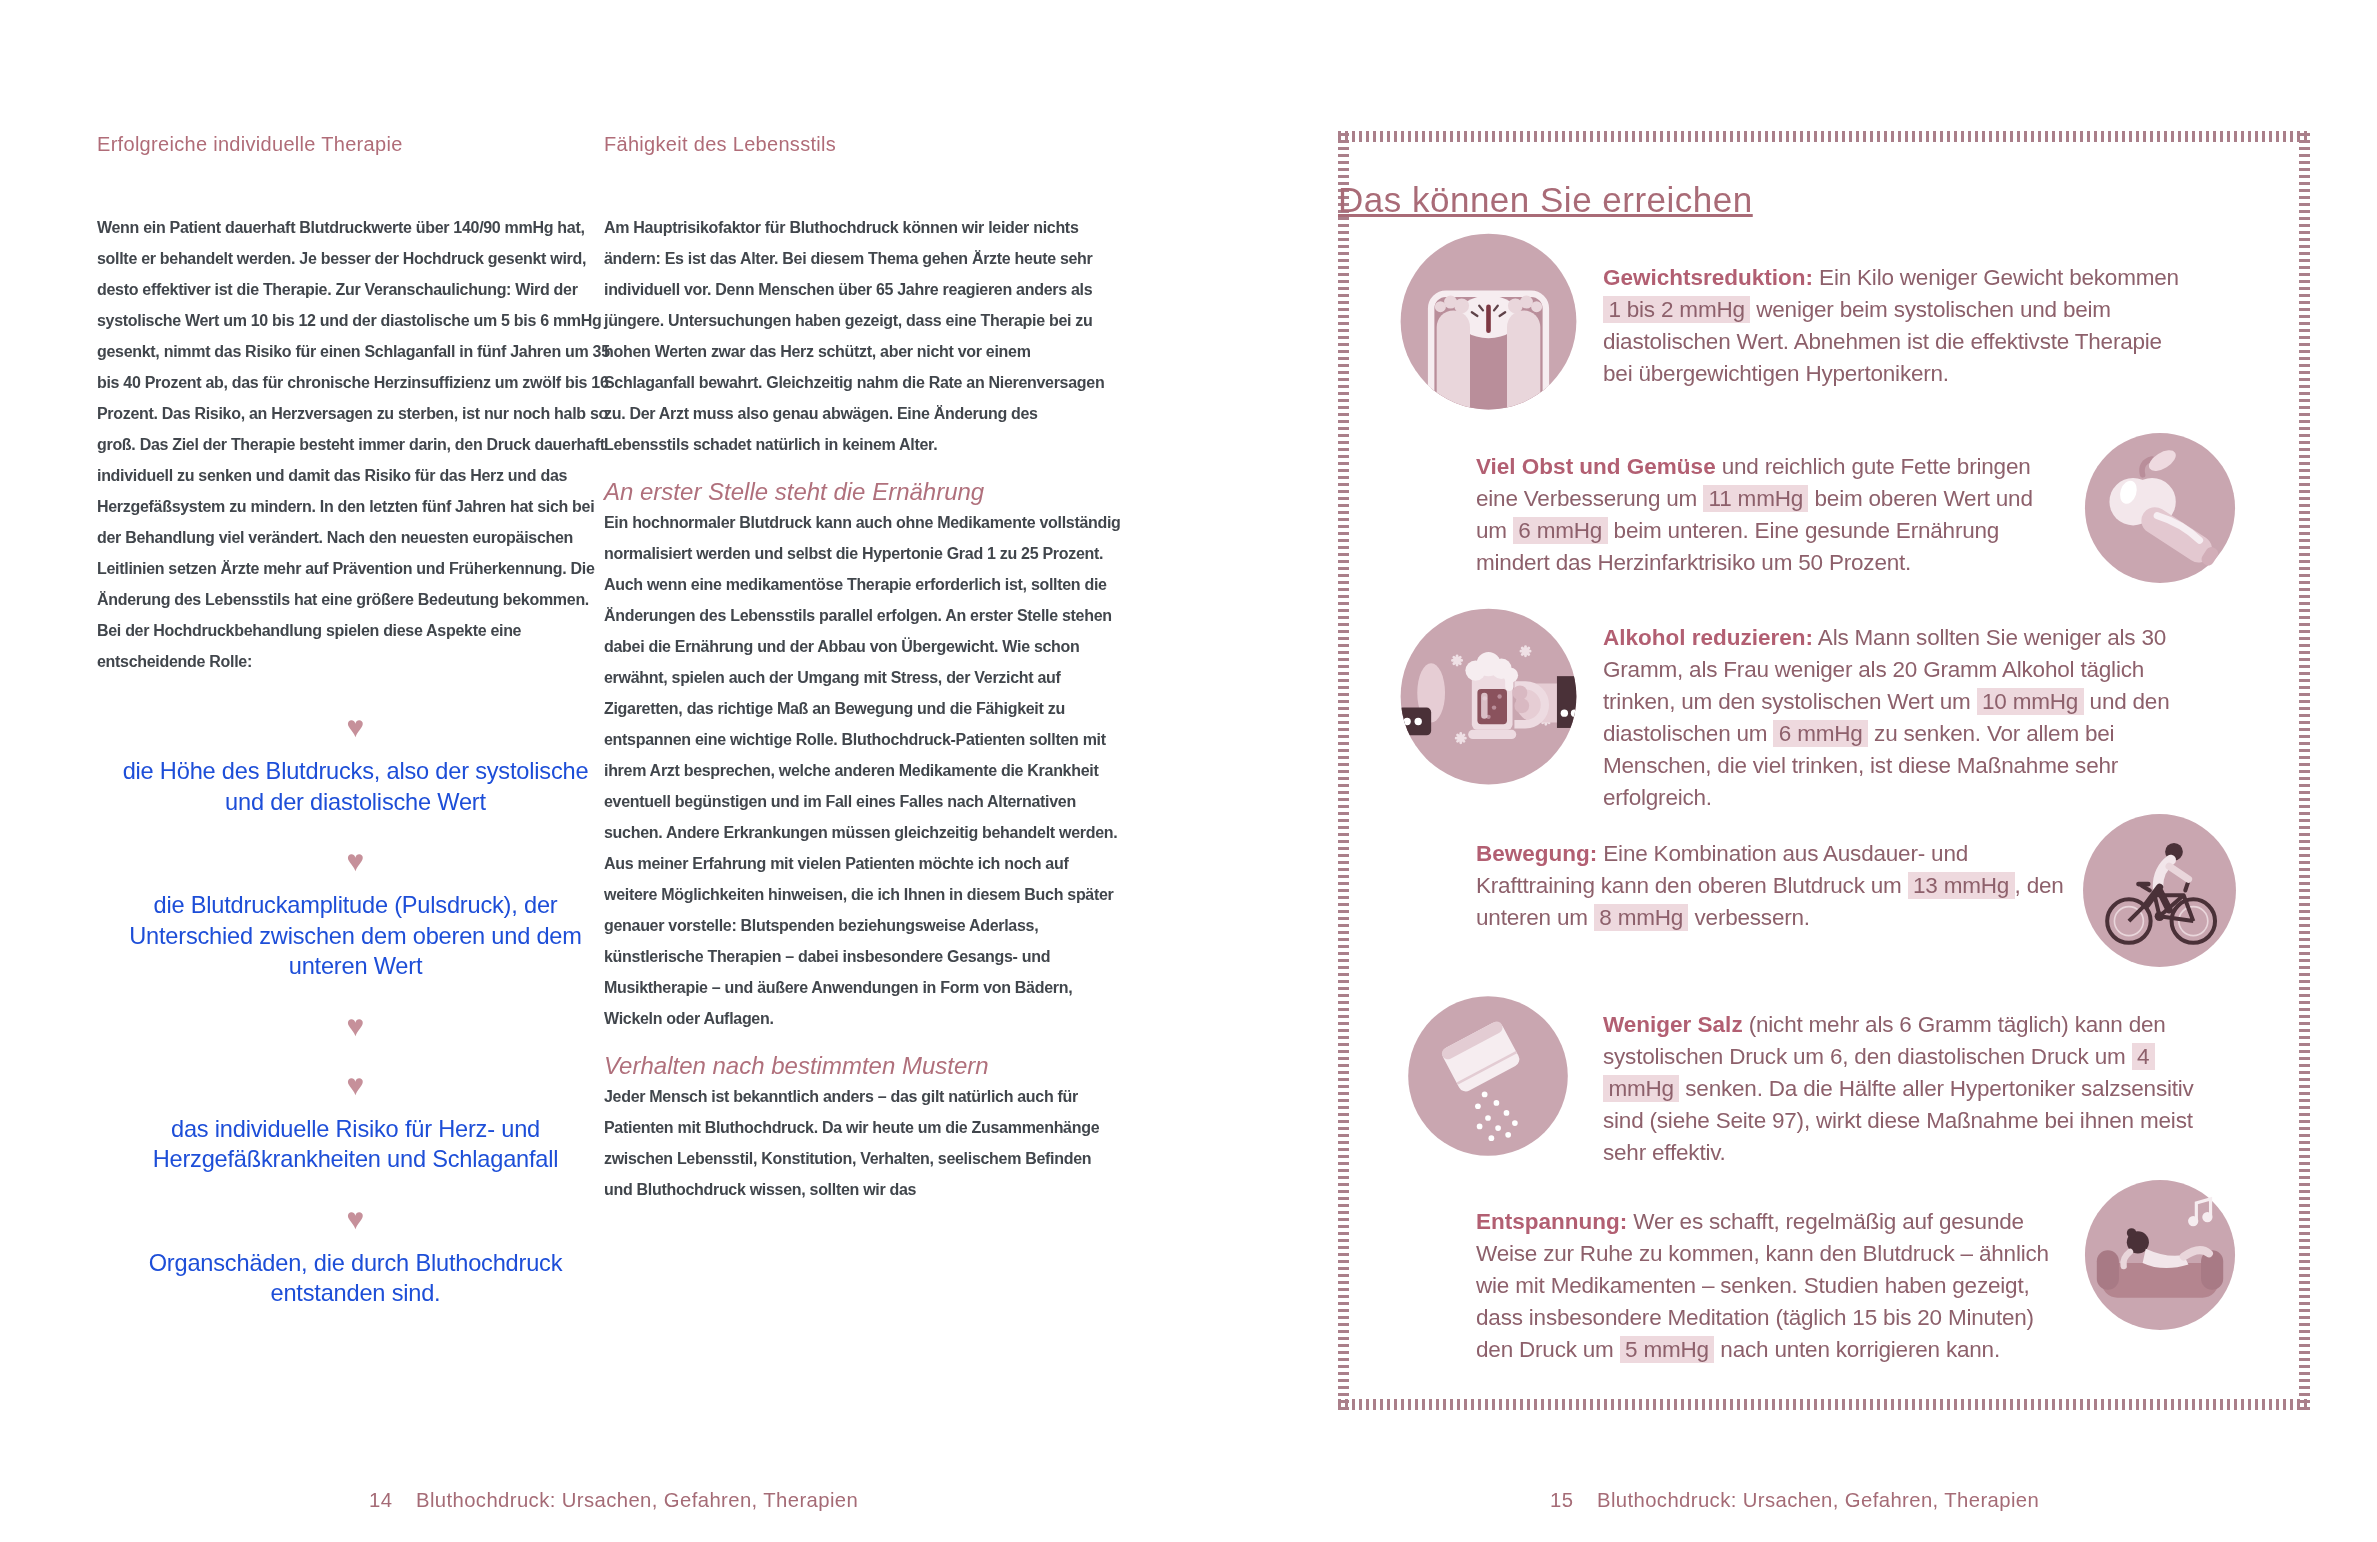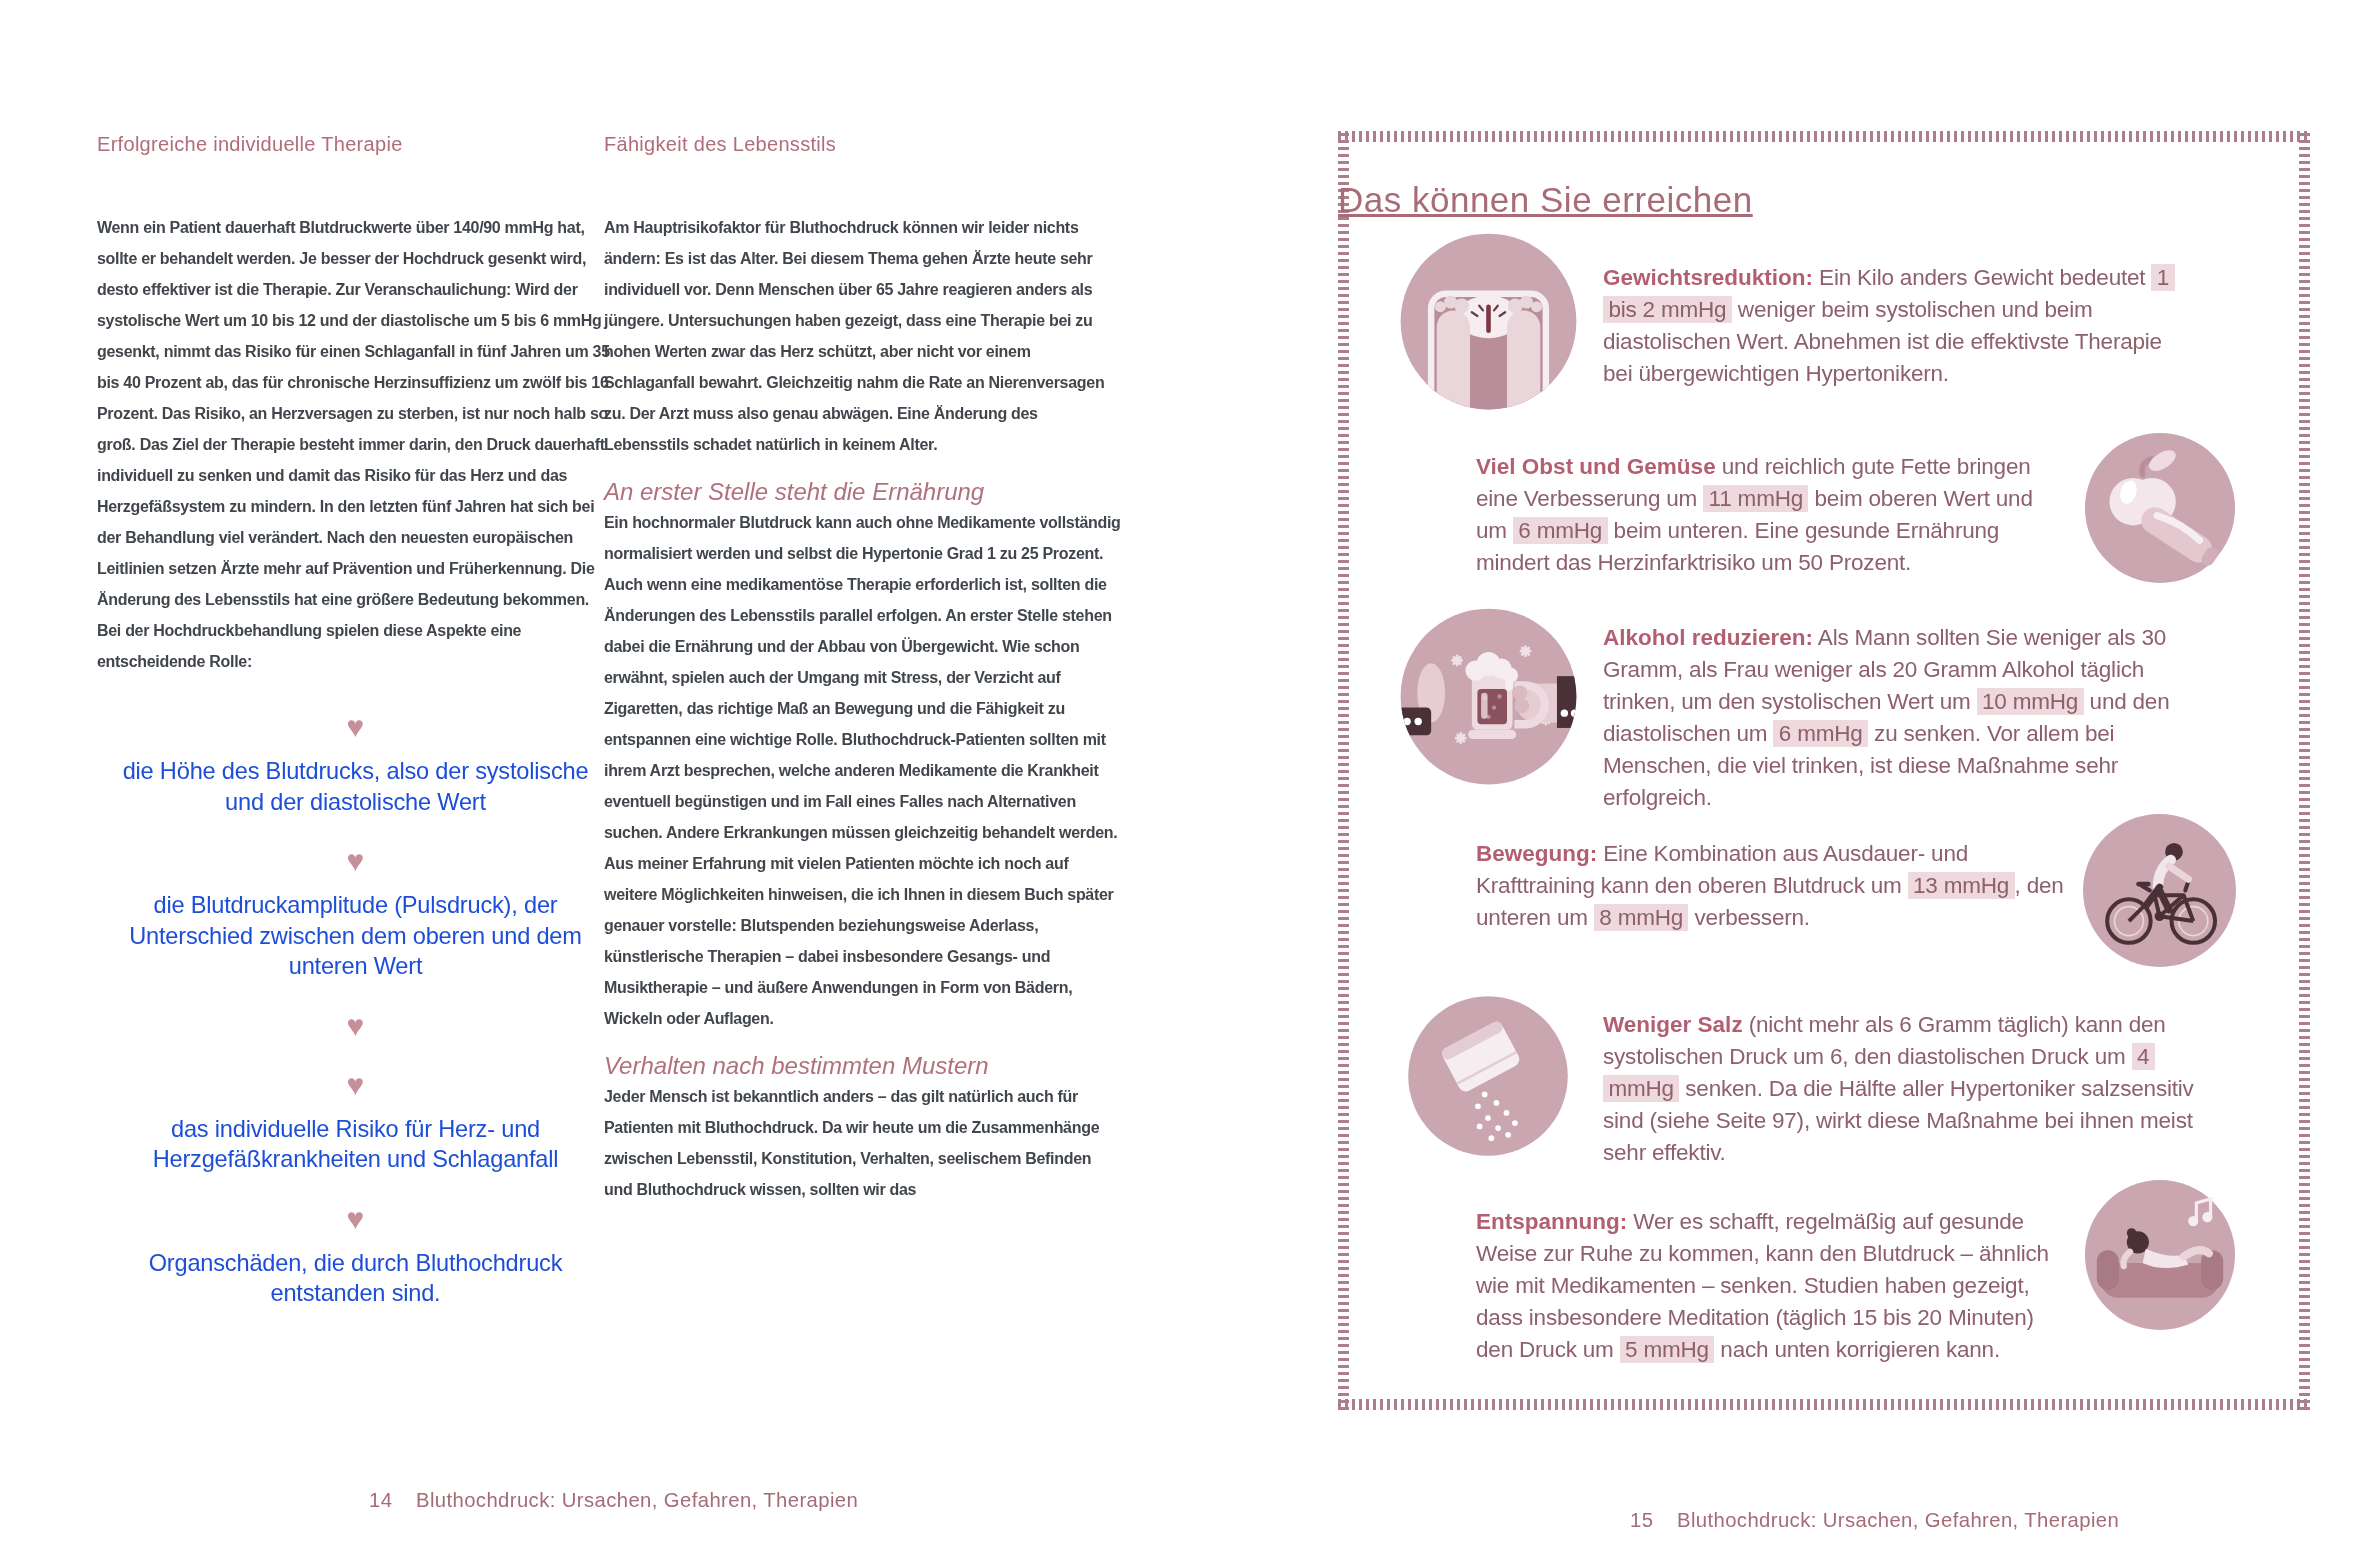--- a/index.html
+++ b/index.html
@@ -39,21 +39,21 @@
   .icon-circle{position:absolute;}
   .icon-circle svg{width:100%;height:100%;display:block;}
   .panel-text{position:absolute;font-size:22.5px;line-height:32px;font-weight:300;
     color:var(--panel-body);letter-spacing:-0.2px;}
   .seg-lead{font-weight:700;color:var(--panel-lead);letter-spacing:0;}
   .seg-hl{background:var(--hl);padding:1.1px 5.4px;-webkit-box-decoration-break:clone;box-decoration-break:clone;}
 
   .footer{position:absolute;top:1489px;display:flex;gap:23.6px;align-items:baseline;
     font-size:20.3px;color:var(--footer);letter-spacing:0.4px;font-weight:400;}
   .footer .num{font-weight:400;}
-  .footer-left{left:369px;} .footer-right{left:1630px;margin-top:20px;}
+  .footer-left{left:369px;} .footer-right{left:1550px;}
 </style>
 </head>
 <body>
 
 <div class="page">
 
   <section class="col col1">
     <h2>Erfolgreiche individuelle Therapie</h2>
     <p class="body-p">Wenn ein Patient dauerhaft Blutdruckwerte über 140/90 mmHg hat, sollte er behandelt werden. Je besser der Hochdruck gesenkt wird, desto effektiver ist die Therapie. Zur Veranschaulichung: Wird der systolische Wert um 10 bis 12 und der diastolische um 5 bis 6 mmHg gesenkt, nimmt das Risiko für einen Schlaganfall in fünf Jahren um 35 bis 40 Prozent ab, das für chronische Herzinsuffizienz um zwölf bis 16 Prozent. Das Risiko, an Herzversagen zu sterben, ist nur noch halb so groß. Das Ziel der Therapie besteht immer darin, den Druck dauerhaft individuell zu senken und damit das Risiko für das Herz und das Herzgefäßsystem zu mindern. In den letzten fünf Jahren hat sich bei der Behandlung viel verändert. Nach den neuesten europäischen Leitlinien setzen Ärzte mehr auf Prävention und Früherkennung. Die Änderung des Lebensstils hat eine größere Bedeutung bekommen. Bei der Hochdruckbehandlung spielen diese Aspekte eine entscheidende Rolle:</p>
     <div class="heart-list">
@@ -120,21 +120,21 @@
             <circle cx="48" cy="84" r="6"></circle>
               <circle cx="59" cy="79" r="7"></circle>
               <circle cx="71" cy="83" r="8"></circle>
             <circle cx="152" cy="84" r="6"></circle>
               <circle cx="141" cy="79" r="7"></circle>
               <circle cx="129" cy="83" r="8"></circle>
           </g>
         </g>
       </svg>
     </div>
-    <p class="panel-text" style="left:265px;top:131px;width:592px;"><span class="seg-lead">Gewichtsreduktion:</span><span> Ein Kilo anders Gewicht bedeutet </span><span class="seg-hl">1 bis 2 mmHg</span><span> weniger beim systolischen und beim diastolischen Wert. Abnehmen ist die effektivste Therapie bei übergewichtigen Hypertonikern.</span></p>
+    <p class="panel-text" style="left:265px;top:131px;width:592px;"><span class="seg-lead">Gewichtsreduktion:</span><span> Ein Kilo weniger Gewicht bekommen </span><span class="seg-hl">1 bis 2 mmHg</span><span> weniger beim systolischen und beim diastolischen Wert. Abnehmen ist die effektivste Therapie bei übergewichtigen Hypertonikern.</span></p>
 
     <p class="panel-text" style="left:138px;top:320px;width:589px;"><span class="seg-lead">Viel Obst und Gemüse</span><span> und reichlich gute Fette bringen eine Verbesserung um </span><span class="seg-hl">11 mmHg</span><span> beim oberen Wert und um </span><span class="seg-hl">6 mmHg</span><span> beim unteren. Eine gesunde Ernährung mindert das Herzinfarktrisiko um 50 Prozent.</span></p>
     <div class="icon-circle" style="left:743px;top:298px;width:158px;height:158px;">
       <svg viewBox="0 0 200 200">
         <circle cx="100" cy="100" r="95" fill="#c9a6b0"></circle>
         <path d="M78,58 q-4,-16 12,-20" fill="none" stroke="#b98e9a" stroke-width="7" stroke-linecap="round"></path>
         <ellipse cx="103" cy="40" rx="19" ry="10" fill="#eedae0" transform="rotate(-32 103 40)"></ellipse>
         <circle cx="66" cy="92" r="30" fill="#f3e7eb"></circle>
         <circle cx="90" cy="92" r="30" fill="#f3e7eb"></circle>
         <ellipse cx="60" cy="80" rx="10" ry="15" fill="#ffffff" transform="rotate(18 60 80)"></ellipse>

